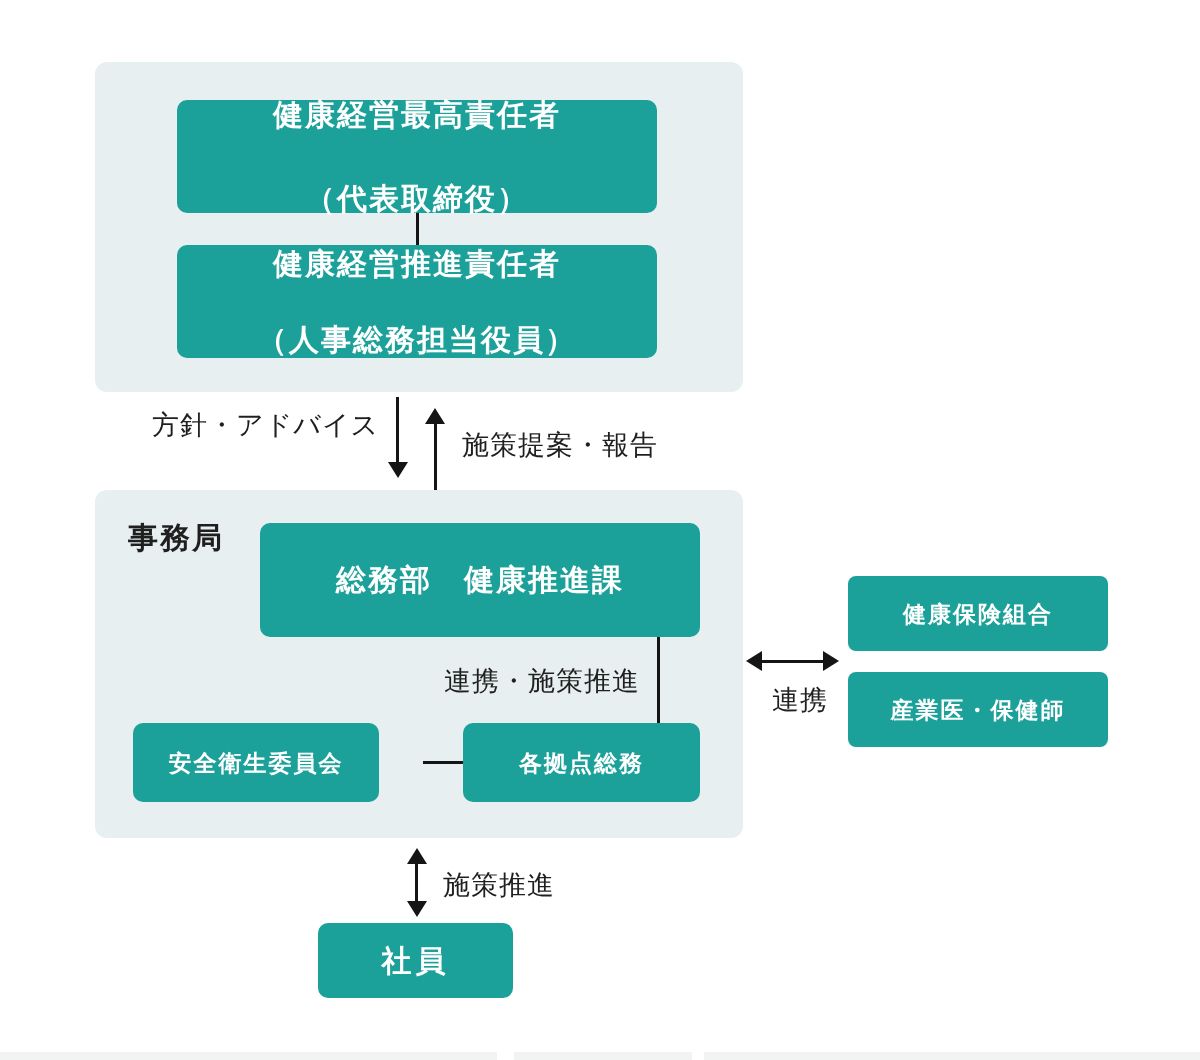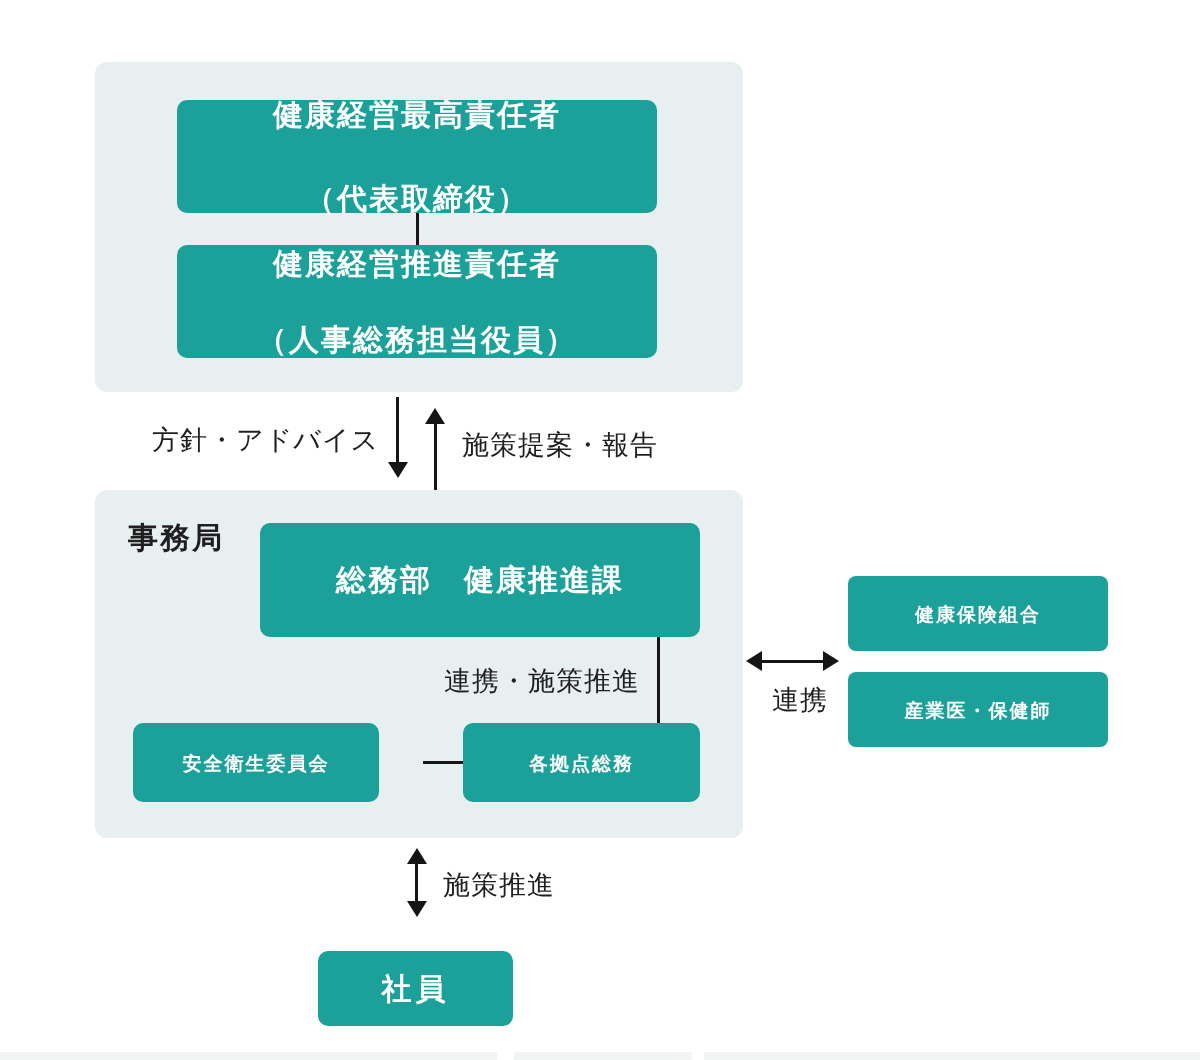--- a/index.html
+++ b/index.html
@@ -16,21 +16,21 @@
   }
   .panel{position:absolute;background:var(--panel);border-radius:12px;}
   .tbox{
     position:absolute;background:var(--teal);border-radius:10px;
     color:var(--boxtext);display:flex;flex-direction:column;
     align-items:center;justify-content:center;text-align:center;
     font-weight:600;letter-spacing:2px;
   }
   .tbox .l{line-height:44px;}
   .fs30{font-size:30px;}
-  .fs29{font-size:19px;text-align:right;}
+  .fs29{font-size:23px;text-align:right;}
   .label{
     position:absolute;color:var(--ink);font-size:27px;font-weight:500;
     letter-spacing:1px;white-space:nowrap;
   }
   .panel-title{
     position:absolute;color:var(--ink);font-size:30px;font-weight:700;
     letter-spacing:2px;
   }
   .conn{position:absolute;background:var(--line);}
   .ah{position:absolute;width:0;height:0;border-style:solid;border-color:transparent;}
@@ -58,21 +58,21 @@
     <span class="l">健康経営推進責任者</span>
     <span class="l">（人事総務担当役員）</span>
   </div>
 
   <div class="conn" style="left:396px;top:397px;width:3px;height:66px;"></div>
   <div class="ah ah-down" style="left:388px;top:462px;"></div>
 
   <div class="ah ah-up" style="left:425px;top:408px;"></div>
   <div class="conn" style="left:434px;top:423px;width:3px;height:67px;"></div>
 
-  <div class="label" style="left:152px;top:422px;width:218px;text-align:left;">方針・アドバイス</div>
+  <div class="label" style="left:152px;top:407px;width:218px;text-align:left;">方針・アドバイス</div>
   <div class="label" style="left:462px;top:427px;">施策提案・報告</div>
 
   <div class="panel" style="left:95px;top:490px;width:648px;height:348px;"></div>
 
   <div class="panel-title" style="left:128px;top:518px;">事務局</div>
 
   <div class="tbox fs30" style="left:260px;top:523px;width:440px;height:114px;">
     <span class="l">総務部　健康推進課</span>
   </div>
 
@@ -103,21 +103,21 @@
   <div class="tbox fs29" style="left:848px;top:672px;width:260px;height:75px;border-radius:8px;">
     <span class="l">産業医・保健師</span>
   </div>
 
   <div class="ah ah-up" style="left:407px;top:848px;"></div>
   <div class="conn" style="left:415px;top:862px;width:3px;height:40px;"></div>
   <div class="ah ah-down" style="left:407px;top:901px;"></div>
 
   <div class="label" style="left:443px;top:867px;">施策推進</div>
 
-  <div class="tbox fs30" style="left:318px;top:923px;width:195px;height:75px;letter-spacing:4px;margin-top:28px;">
+  <div class="tbox fs30" style="left:318px;top:923px;width:195px;height:75px;letter-spacing:4px;">
     <span class="l">社員</span>
   </div>
 
   <div class="strip" style="left:0;width:497px;"></div>
   <div class="strip" style="left:514px;width:178px;"></div>
   <div class="strip" style="left:704px;width:496px;"></div>
 
 </div>
 
 </body></html>

